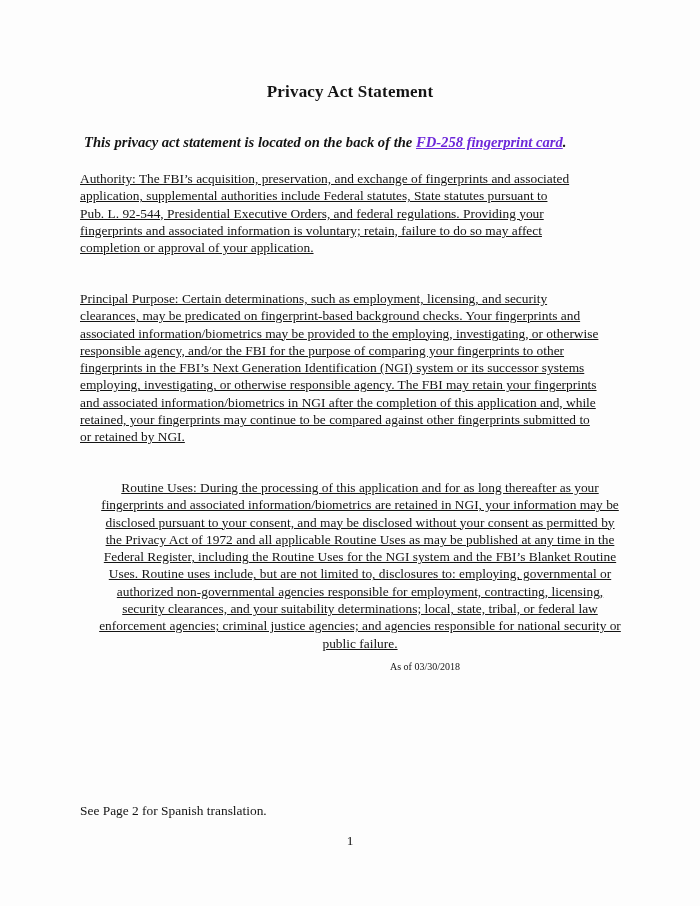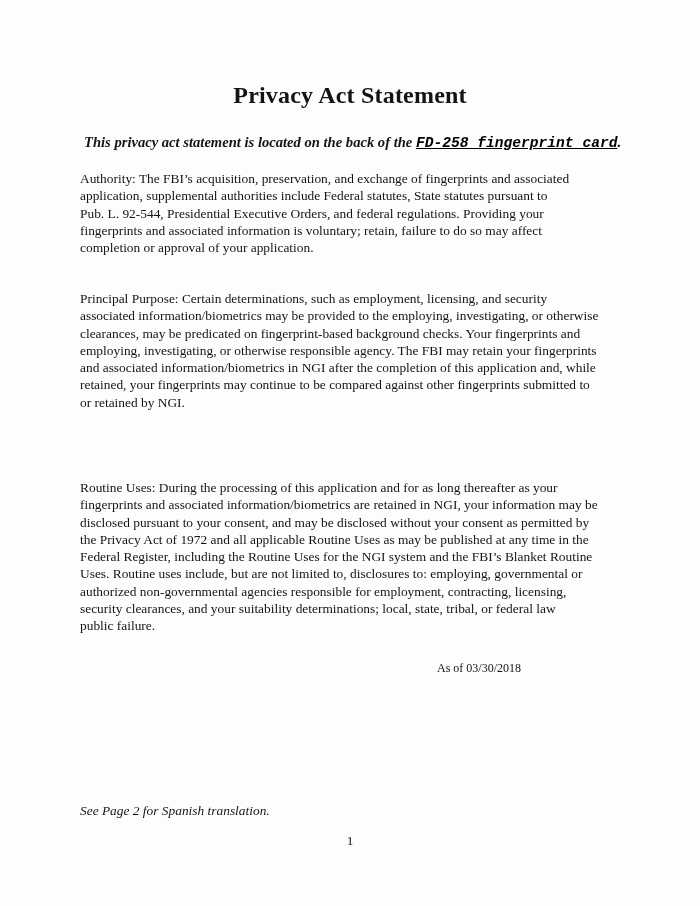--- a/index.html
+++ b/index.html
@@ -16,67 +16,65 @@
     font-family: "Liberation Serif", "DejaVu Serif", serif;
     color: #141414;
   }
   .doc-title {
     position: absolute;
     top: 82px;
     left: 0;
     width: 700px;
     margin: 0;
     text-align: center;
-    font-size: 24px;
+    font-size: 17px;
     font-weight: bold;
     letter-spacing: 0.2px;
   }
   .intro-line {
     position: absolute;
     top: 134px;
     left: 84px;
     width: 560px;
     font-size: 14.6px;
     font-weight: bold;
     font-style: italic;
     white-space: nowrap;
   }
   .intro-line a {
-    color: #000000;
+    color: #6d28d9;
     text-decoration: underline;
     cursor: pointer;
-    font-family: Liberation Mono, monospace;
   }
   .para {
     position: absolute;
     left: 80px;
     width: 560px;
     font-size: 13.4px;
     line-height: 17.3px;
   }
   .para .line {
     white-space: nowrap;
+    text-decoration: underline;
   }
   .para-authority       { top: 170px; }
   .para-principal       { top: 290px; }
-  .para-routine         { top: 479px; }
+  .para-routine         { top: 479px; text-align: center; }
   .as-of {
     position: absolute;
     top: 661px;
     left: 390px;
-    font-size: 12px;
+    font-size: 10px;
     white-space: nowrap;
-    margin-left: 47px;
   }
   .footnote {
     position: absolute;
     top: 803px;
     left: 80px;
     font-size: 13.4px;
-    font-style: italic;
     white-space: nowrap;
   }
   .page-number {
     position: absolute;
     top: 833px;
     left: 0;
     width: 700px;
     text-align: center;
     font-size: 13.4px;
   }
@@ -93,37 +91,40 @@
   <div class="para para-authority">
       <div class="line">Authority: The FBI’s acquisition, preservation, and exchange of fingerprints and associated</div>
       <div class="line">application, supplemental authorities include Federal statutes, State statutes pursuant to</div>
       <div class="line">Pub. L. 92-544, Presidential Executive Orders, and federal regulations. Providing your</div>
       <div class="line">fingerprints and associated information is voluntary; retain, failure to do so may affect</div>
       <div class="line">completion or approval of your application.</div>
     </div>
 
   <div class="para para-principal">
       <div class="line">Principal Purpose: Certain determinations, such as employment, licensing, and security</div>
+      <div class="line">clearances, may be predicated on fingerprint-based background checks. Your fingerprints and</div>
       <div class="line">associated information/biometrics may be provided to the employing, investigating, or otherwise</div>
-      <div class="line">clearances, may be predicated on fingerprint-based background checks. Your fingerprints and</div>
+      <div class="line">responsible agency, and/or the FBI for the purpose of comparing your fingerprints to other</div>
+      <div class="line">fingerprints in the FBI’s Next Generation Identification (NGI) system or its successor systems</div>
       <div class="line">employing, investigating, or otherwise responsible agency. The FBI may retain your fingerprints</div>
       <div class="line">and associated information/biometrics in NGI after the completion of this application and, while</div>
       <div class="line">retained, your fingerprints may continue to be compared against other fingerprints submitted to</div>
       <div class="line">or retained by NGI.</div>
     </div>
 
   <div class="para para-routine">
       <div class="line">Routine Uses: During the processing of this application and for as long thereafter as your</div>
       <div class="line">fingerprints and associated information/biometrics are retained in NGI, your information may be</div>
       <div class="line">disclosed pursuant to your consent, and may be disclosed without your consent as permitted by</div>
       <div class="line">the Privacy Act of 1972 and all applicable Routine Uses as may be published at any time in the</div>
       <div class="line">Federal Register, including the Routine Uses for the NGI system and the FBI’s Blanket Routine</div>
       <div class="line">Uses. Routine uses include, but are not limited to, disclosures to: employing, governmental or</div>
       <div class="line">authorized non-governmental agencies responsible for employment, contracting, licensing,</div>
       <div class="line">security clearances, and your suitability determinations; local, state, tribal, or federal law</div>
+      <div class="line">enforcement agencies; criminal justice agencies; and agencies responsible for national security or</div>
       <div class="line">public failure.</div>
     </div>
 
   <div class="as-of">As of 03/30/2018</div>
 
   <div class="footnote">See Page 2 for Spanish translation.</div>
 
   <div class="page-number">1</div>
 
 </div>

